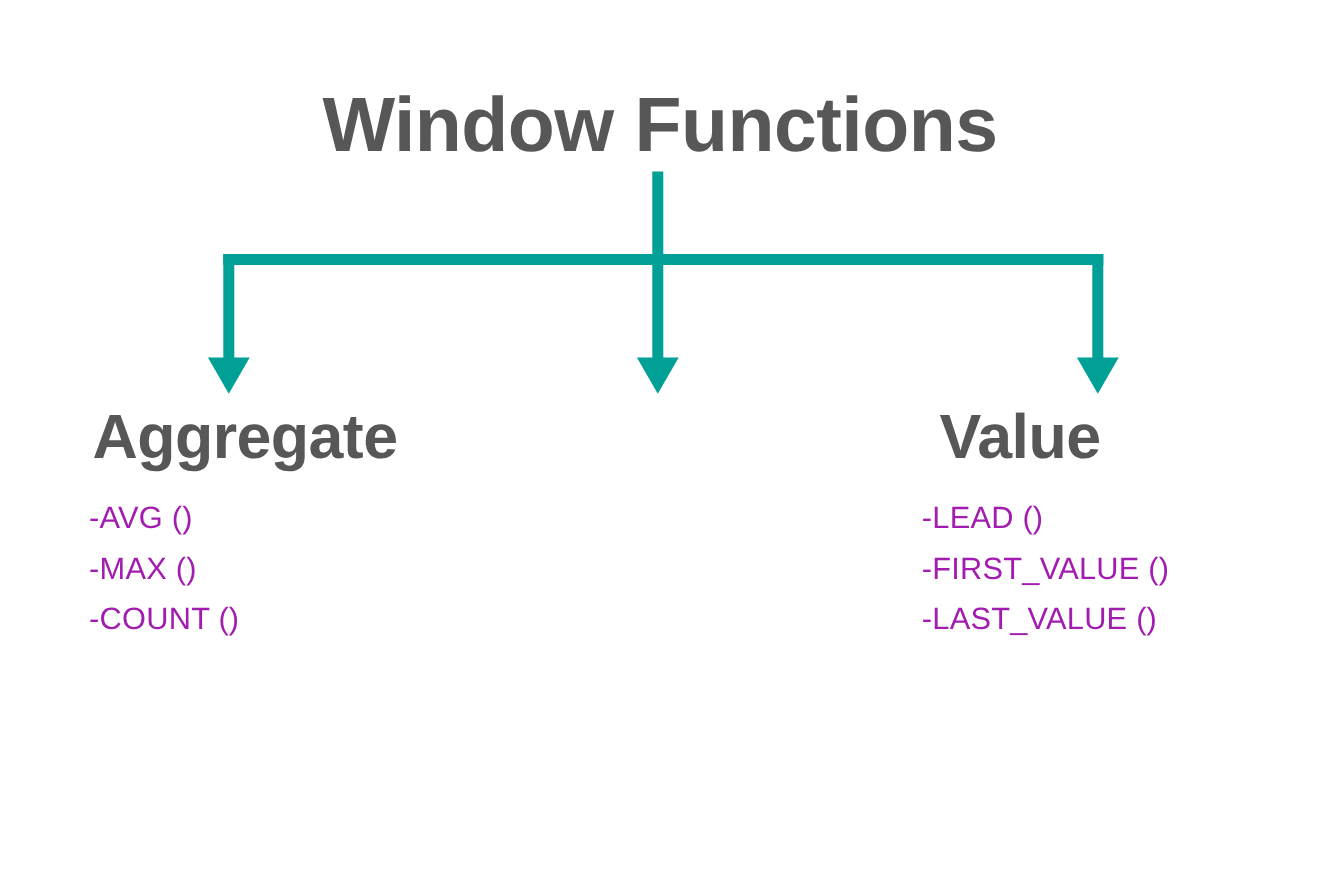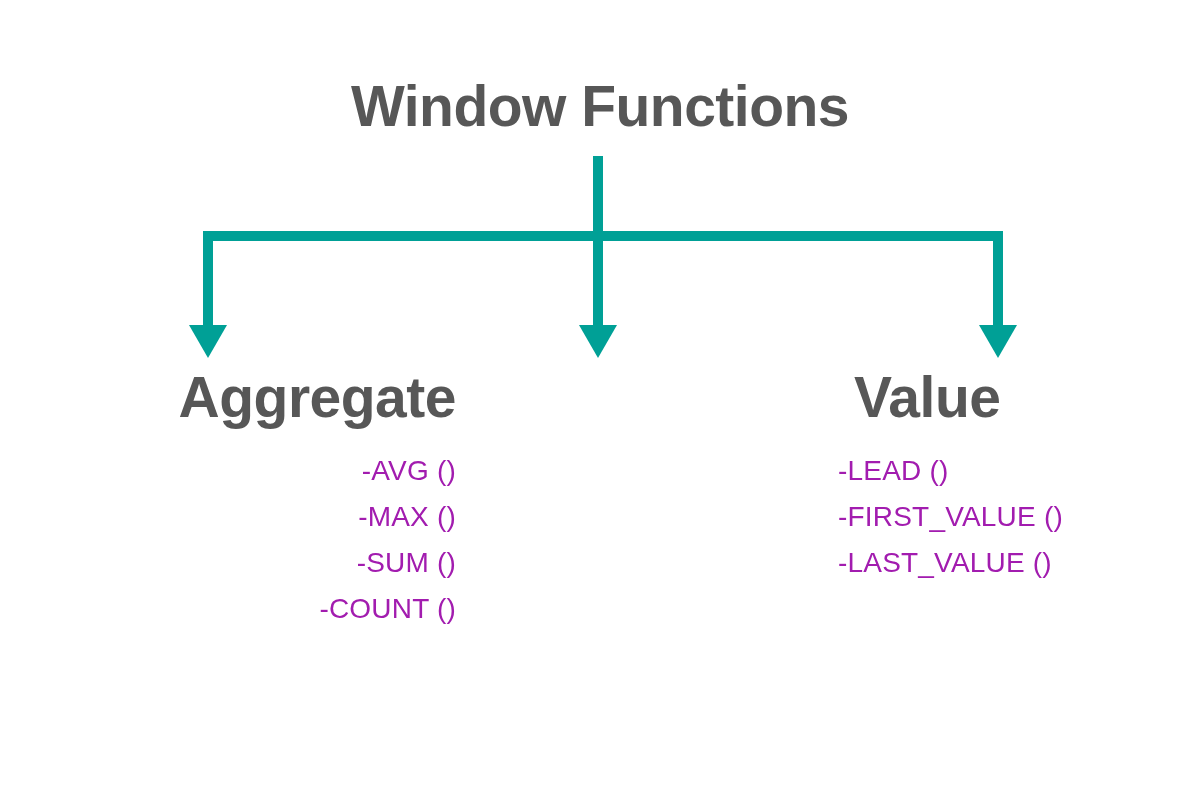--- a/index.html
+++ b/index.html
@@ -17,21 +17,21 @@
   }
 
   
   #diagram-title {
     position: absolute;
     left: 0;
     top: 78px;
     width: 1200px;
     text-align: center;
     font-family: "Liberation Sans", sans-serif;
-    font-size: 57px;
+    font-size: 70px;
     font-weight: bold;
     letter-spacing: -0.5px;
     color: #575757;
     line-height: 1.0;
     white-space: nowrap;
   }
 
   
   #connector-svg {
     position: absolute;
@@ -39,21 +39,21 @@
     top: 0;
     width: 1200px;
     height: 400px;
   }
 
   
   .column {
     position: absolute;
     top: 368px;
   }
-  #column-aggregate { left: 96px;  width: 360px; text-align: right; }
+  #column-aggregate { left: 84px;  width: 360px; }
   #column-ranking   { left: 489px; width: 380px; }
   #column-value     { left: 854px; width: 290px; }
 
   .column-heading {
     font-family: "Liberation Sans", sans-serif;
     font-size: 57px;
     font-weight: bold;
     letter-spacing: -0.5px;
     color: #575757;
     line-height: 1.05;
@@ -105,21 +105,20 @@
       <polygon points="579,325 617,325 598,358"></polygon>
       <polygon points="979,325 1017,325 998,358"></polygon>
     </g>
   </svg>
 
   <div class="column" id="column-aggregate">
     <div class="column-heading">Aggregate</div>
     <ul class="column-list">
       <li>-AVG ()</li>
       <li>-MAX ()</li>
-      <li>-SUM ()</li>
       <li>-COUNT ()</li>
     </ul>
   </div>
 
 
   <div class="column" id="column-value">
     <div class="column-heading">Value</div>
     <ul class="column-list">
       <li>-LEAD ()</li>
       <li>-FIRST_VALUE ()</li>

